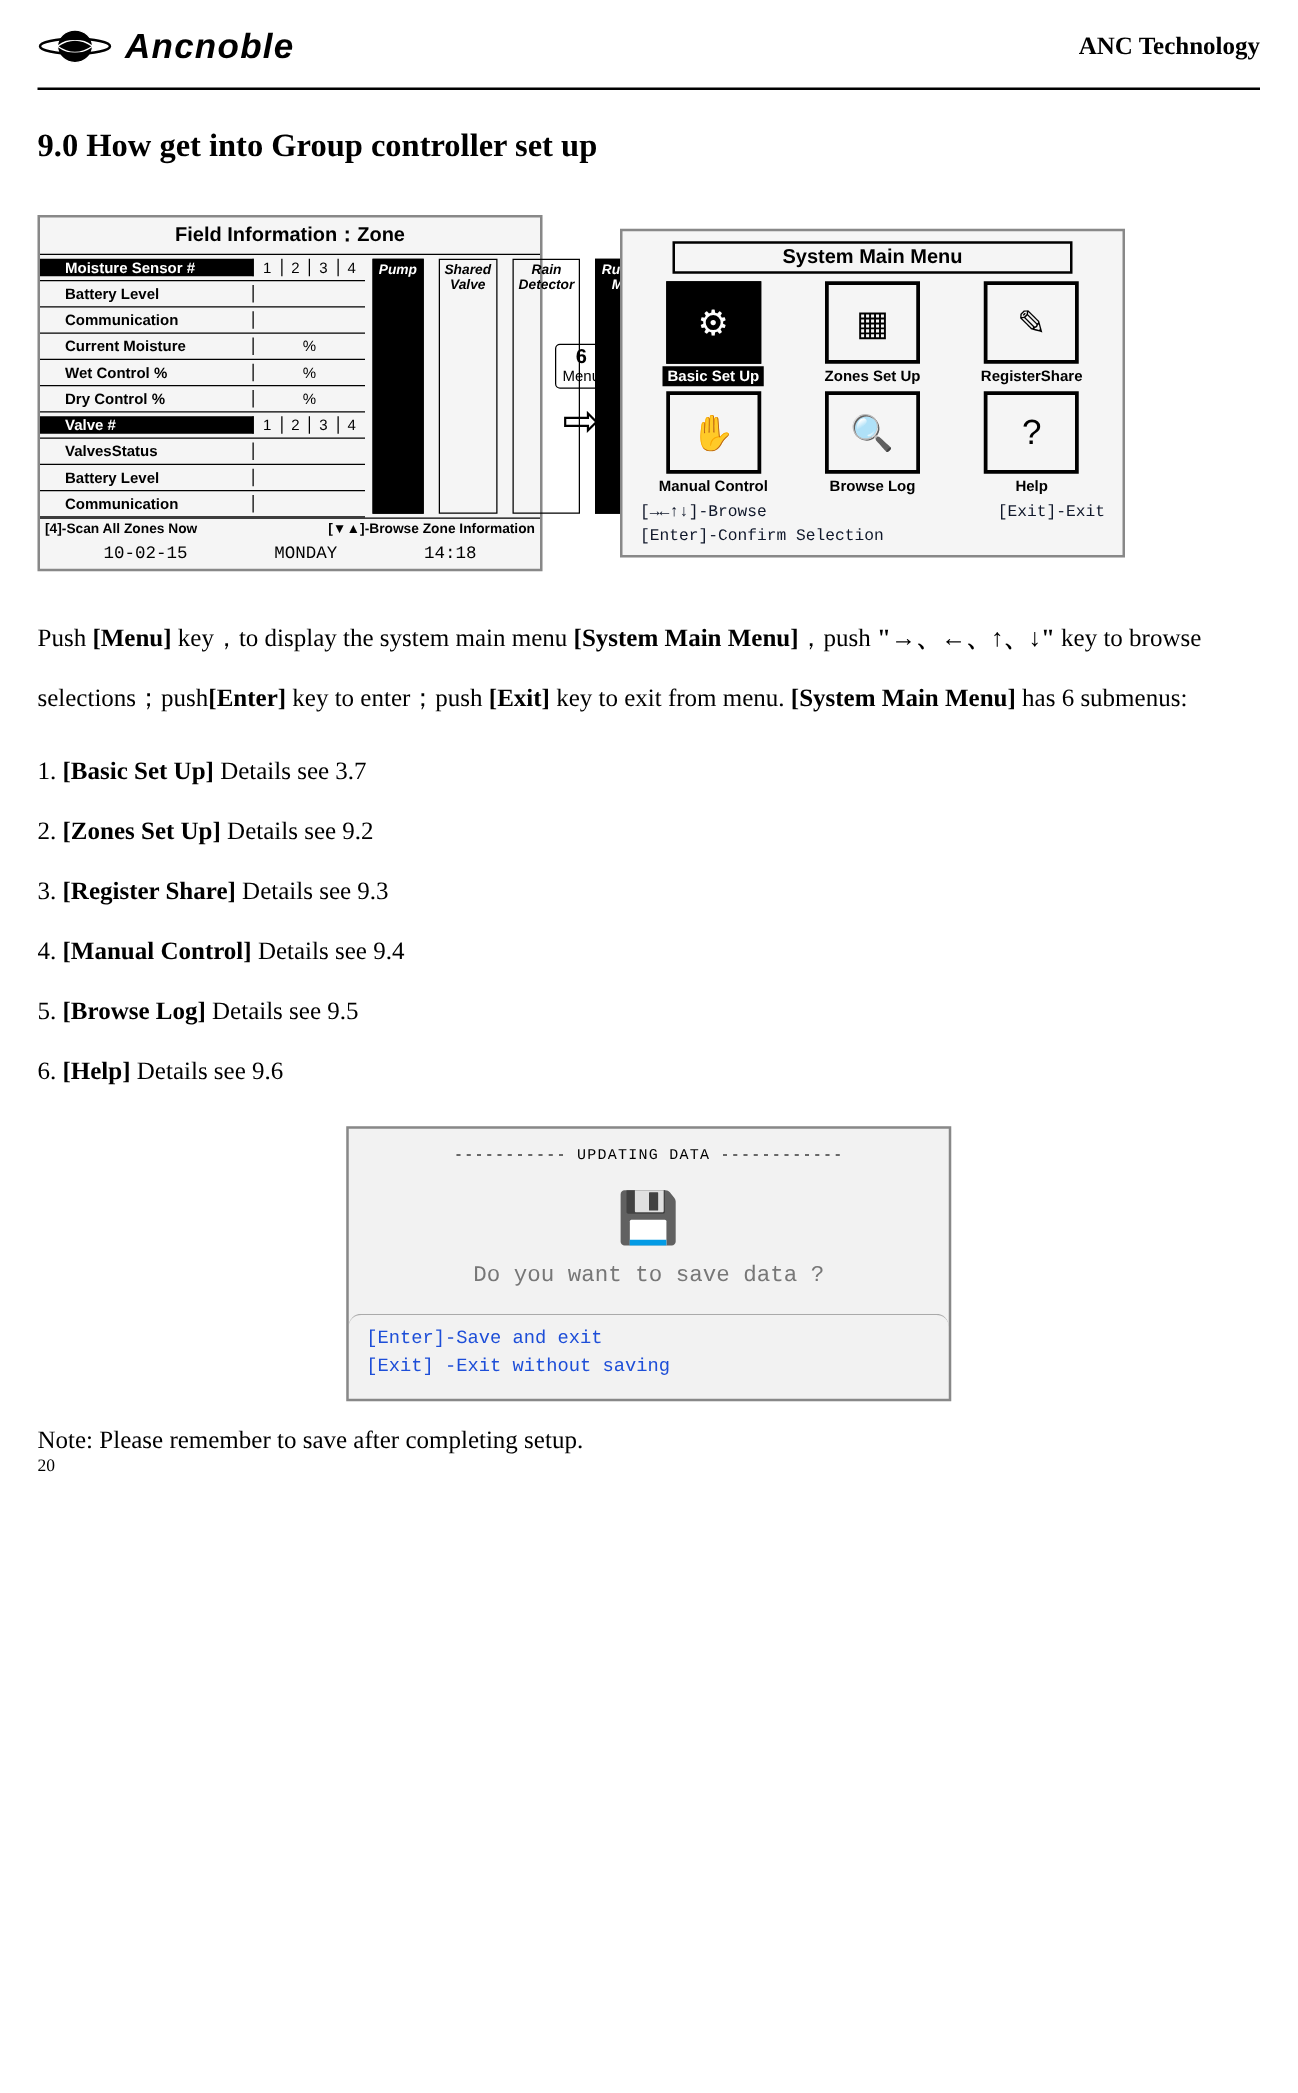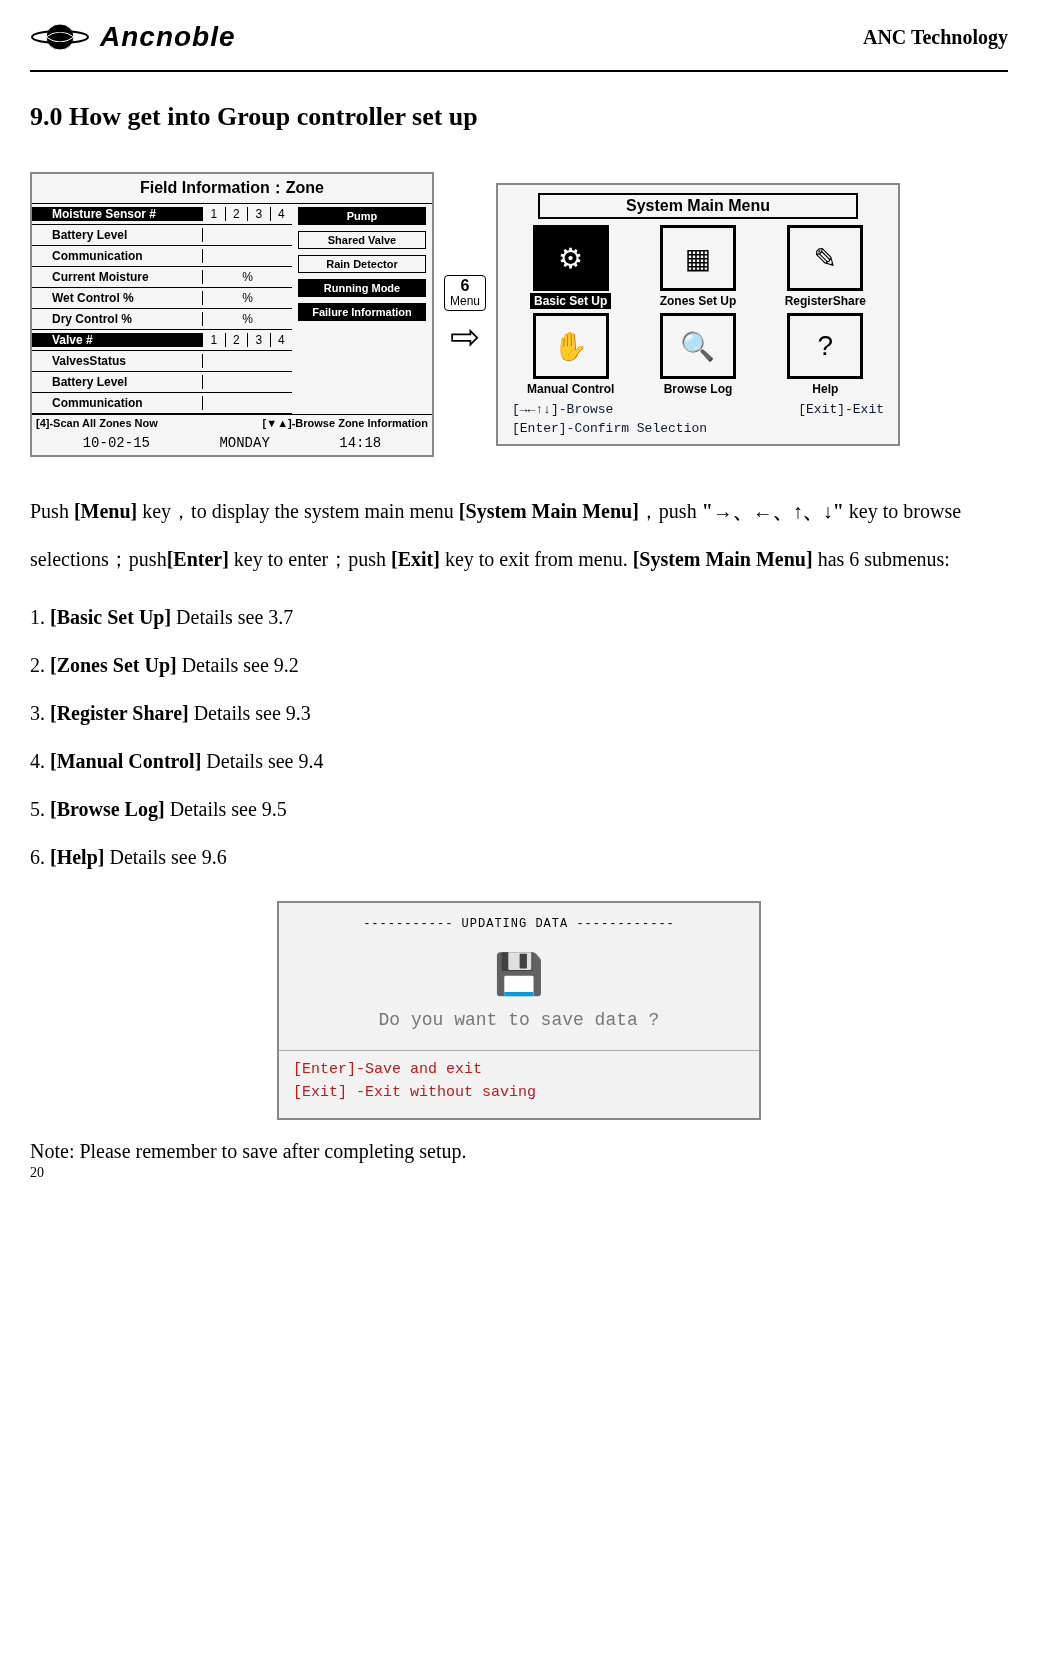--- a/index.html
+++ b/index.html
@@ -60,21 +60,21 @@
   .screen1 { width: 400px; }
   .s1-title {
     text-align: center;
     font-weight: bold;
     font-size: 16px;
     padding: 4px 0;
     border-bottom: 1px solid #000;
   }
   .s1-body { display:flex; }
   .s1-left { flex:1; }
-  .s1-right { width: 140px; display:flex; flex-direction:column; }
+  .s1-right { width: 140px; display:flex; flex-direction:row;font-style:italic; }
   .s1-row {
     display:flex;
     border-bottom:1px solid #000;
     font-size:12px;
     height:20px;
     align-items:center;
   }
   .s1-row .lbl {
     border-right:1px solid #000;
     padding:0 20px;
@@ -163,22 +163,22 @@
     text-align:center; font-size:12px; padding:14px 0 10px; letter-spacing:1px;
   }
   .s3-mid {
     display:flex; flex-direction:column; align-items:center;
     color:#777; padding:10px 0 20px;
   }
   .s3-ico { font-size:40px; margin-bottom:10px; }
   .s3-q { font-size:18px; }
   .s3-foot {
     border-top:1px solid #aaa;
-    color:#b91c1c; font-size:15px;
-    padding:8px 14px 14px; line-height:1.5;
+    color:#1d4ed8; font-size:15px;
+    padding:8px 14px 14px; line-height:1.5;border-radius:10px;
   }
   .note { margin-top:6px; }
   .pgnum { font-size:14px; margin-top:2px; }
 </style>
 </head>
 <body>
 
 <div class="header">
   <div class="logo-block">
     <span class="logo-icon">

